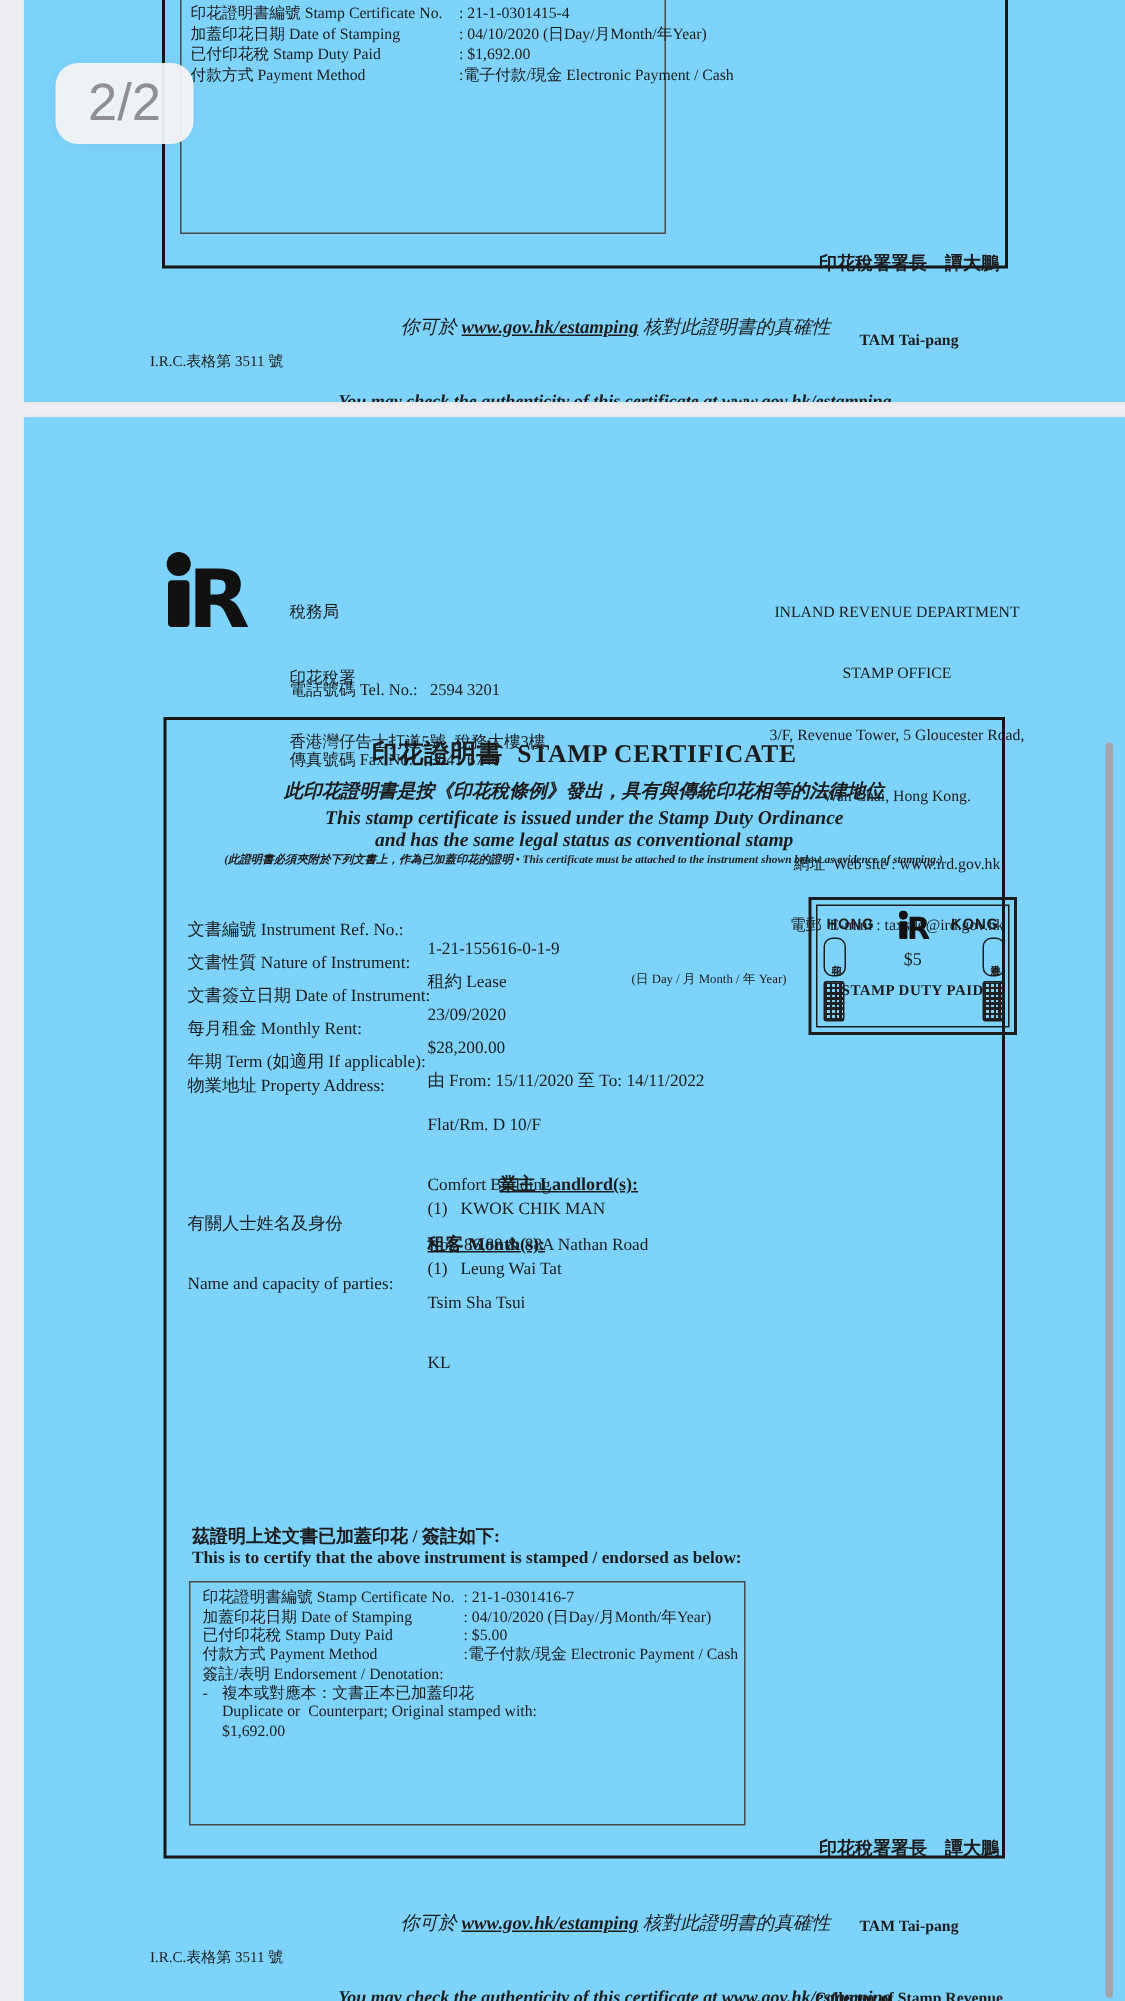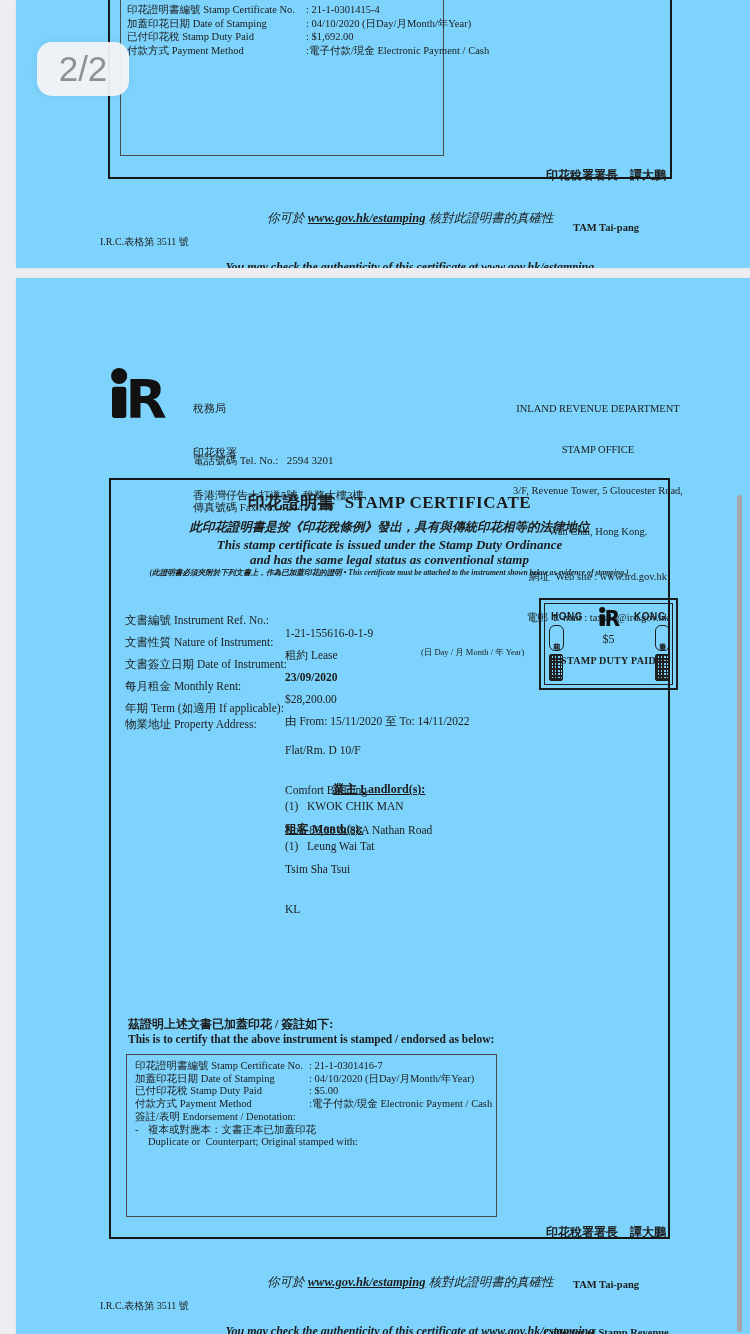--- a/index.html
+++ b/index.html
@@ -124,21 +124,21 @@
     <div class="abs t115 pre" style="left:14px;top:120px;width:530px;">
       <span class="abs" style="left:0;">文書編號 Instrument Ref. No.:</span>
       <span class="abs" style="left:160px;">1-21-155616-0-1-9</span>
     </div>
     <div class="abs t115 pre" style="left:14px;top:142px;width:530px;">
       <span class="abs" style="left:0;">文書性質 Nature of Instrument:</span>
       <span class="abs" style="left:160px;">租約 Lease</span>
     </div>
     <div class="abs t115 pre" style="left:14px;top:164px;width:530px;">
       <span class="abs" style="left:0;">文書簽立日期 Date of Instrument:</span>
-      <span class="abs" style="left:160px;font-weight:bold;">23/09/2020</span>
+      <span class="abs" style="left:160px;">23/09/2020</span>
       <span class="abs" style="left:296px;top:2px;font-size:8.5px;">(日 Day / 月 Month / 年 Year)</span>
     </div>
     <div class="abs t115 pre" style="left:14px;top:186px;width:530px;">
       <span class="abs" style="left:0;">每月租金 Monthly Rent:</span>
       <span class="abs" style="left:160px;">$28,200.00</span>
     </div>
     <div class="abs t115 pre" style="left:14px;top:208px;width:530px;">
       <span class="abs" style="left:0;">年期 Term (如適用 If applicable):</span>
       <span class="abs" style="left:160px;">由 From: 15/11/2020 至 To: 14/11/2022</span>
     </div>
@@ -168,20 +168,24 @@
 
     <div class="abs t115 pre" style="left:14px;top:238px;">物業地址 Property Address:</div>
     <div class="abs t115 pre" style="left:174px;top:238px;line-height:13.2px;">
       <div>Flat/Rm. D 10/F</div>
       <div>Comfort Building</div>
       <div>Nos. 86,88 &amp; 88A Nathan Road</div>
       <div>Tsim Sha Tsui</div>
       <div>KL</div>
     </div>
 
+    <div class="abs t115 pre" style="left:14px;top:304px;line-height:13.2px;">
+      <div>有關人士姓名及身份</div>
+      <div>Name and capacity of parties:</div>
+    </div>
     <div class="abs b u pre" style="left:174px;top:301px;font-size:12px;padding-left:48px;">業主 Landlord(s):</div>
     <div class="abs t115 pre" style="left:174px;top:320px;">(1)   KWOK CHIK MAN</div>
     <div class="abs b u pre" style="left:174px;top:341px;font-size:12px;">租客 Month(s):</div>
     <div class="abs t115 pre" style="left:174px;top:360px;">(1)   Leung Wai Tat</div>
 
     <div class="abs b pre" style="left:17px;top:536px;font-size:12px;">茲證明上述文書已加蓋印花 / 簽註如下:</div>
     <div class="abs b pre" style="left:17px;top:553px;font-size:11.5px;">This is to certify that the above instrument is stamped / endorsed as below:</div>
 
     <div class="abs thin-border" style="left:15px;top:574px;width:369px;height:161px;">
       <div class="abs t105" style="left:8px;top:5px;width:368px;line-height:12.7px;">
@@ -200,20 +204,21 @@
         <div class="frow">
           <span class="lbl" style="width:174px;">付款方式 Payment Method</span>
           <span class="val">:電子付款/現金 Electronic Payment / Cash</span>
         </div>
         <div class="pre">簽註/表明 Endorsement / Denotation:</div>
         <div class="frow">
           <span class="lbl" style="width:13px;">-</span>
           <span class="val">複本或對應本：文書正本已加蓋印花</span>
         </div>
         <div class="pre" style="padding-left:13px;">Duplicate or  Counterpart; Original stamped with:</div>
+        <div class="pre" style="padding-left:13px;">$1,692.00</div>
       </div>
     </div>
 
     <div class="abs sigblock" style="left:355px;top:708px;width:280px;">
       <div class="sig1">印花稅署署長　譚大鵬</div>
       <div class="sig2" style="margin-top:3px;">TAM Tai-pang</div>
       <div class="sig2">Collector of Stamp Revenue</div>
     </div>
   </div>
 

